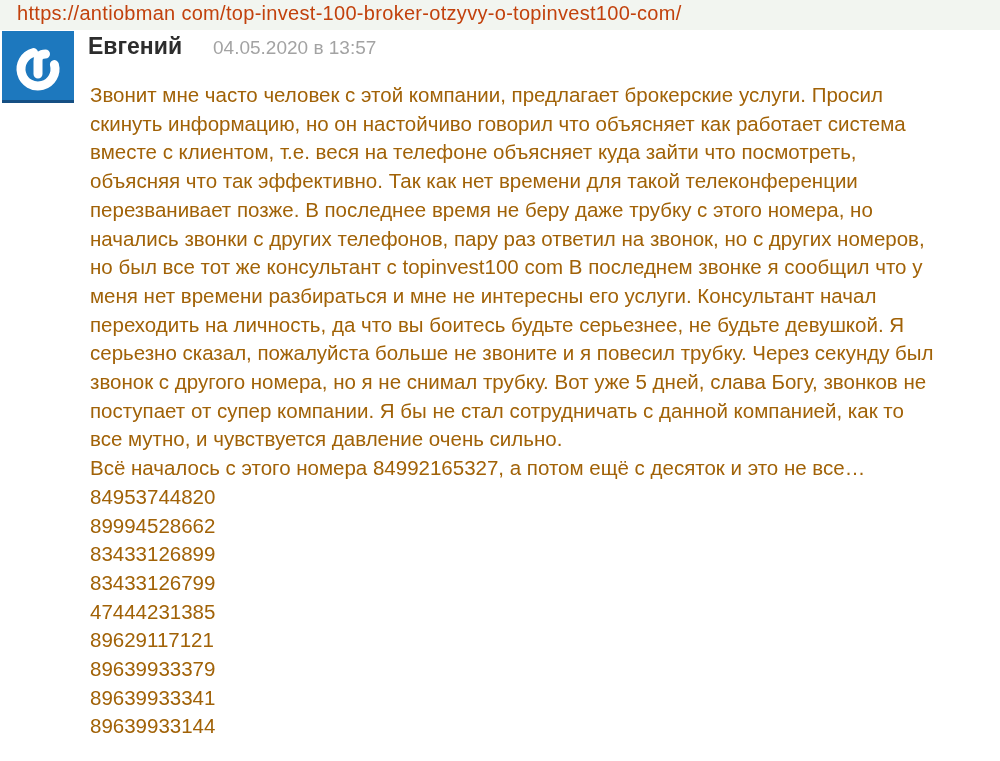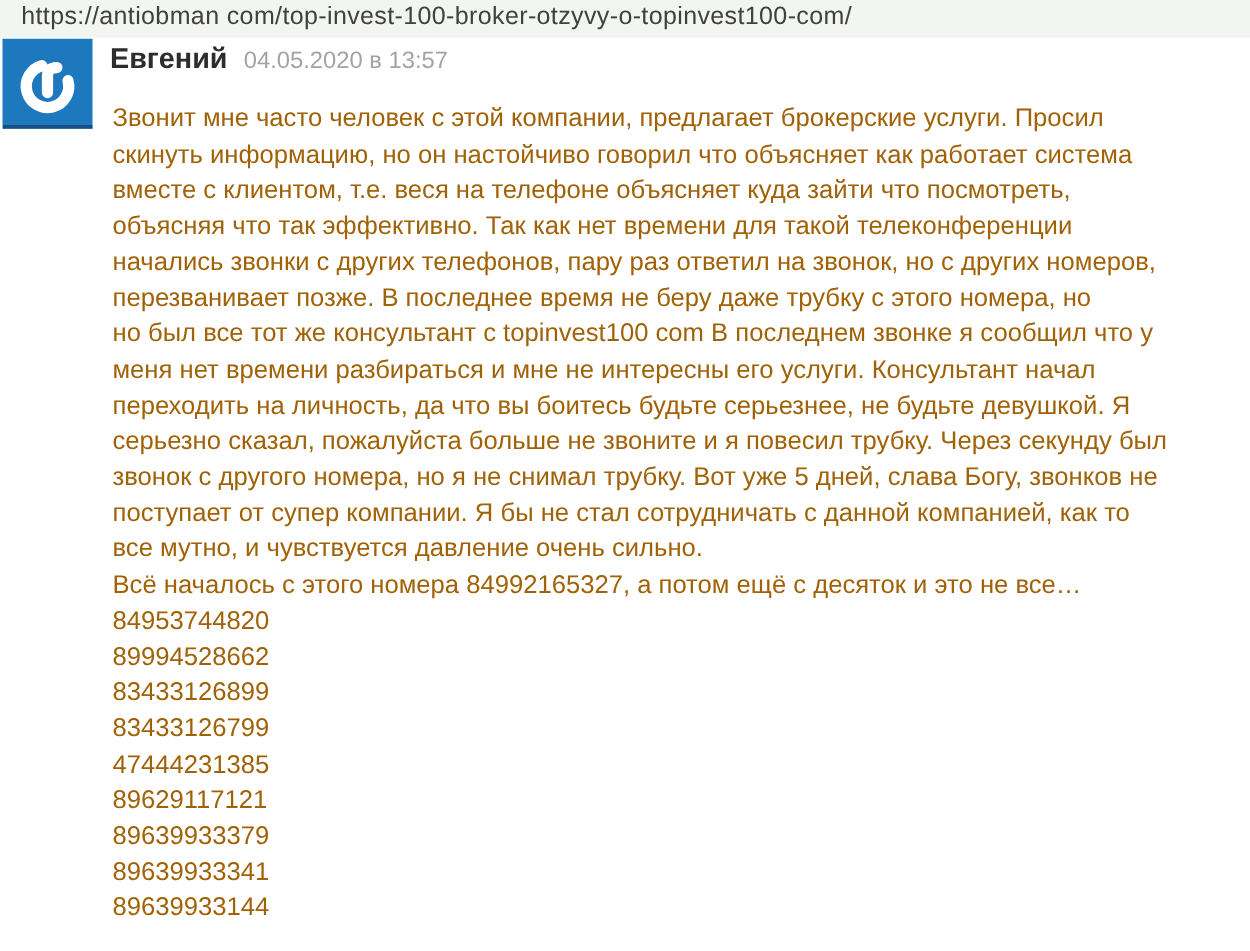--- a/index.html
+++ b/index.html
@@ -10,32 +10,32 @@
     overflow:hidden;
     font-family:"Liberation Sans","DejaVu Sans",sans-serif;
   }
   .page { position:absolute; inset:0; }
   .url-bar {
     position:absolute; top:0; left:0; width:1000px; height:30px;
     background:#f2f5f0;
   }
   .url-text {
     position:absolute; left:17px; top:2px;
-    font-size:20px; color:#404040; letter-spacing:0.3px;
+    font-size:20px; color:#c2410c; letter-spacing:0.3px;
     white-space:nowrap;
   }
   .avatar {
     position:absolute; left:2px; top:31px; width:72px; height:72px;
     background:#1d78be;
     box-shadow: inset 0 -3px 0 rgba(14,46,82,0.55);
   }
   .avatar svg { position:absolute; left:0; top:0; display:block; }
   .head {
     position:absolute; left:88px; top:33px;
-    display:flex; align-items:baseline; gap:13px;
+    display:flex; align-items:baseline; gap:31px;
   }
   .author { font-size:23px; font-weight:bold; color:#2d2d2d; }
   .date   { font-size:19px; color:#a3a3a3; }
   .body-text {
     position:absolute; left:90px; top:81px; width:910px;
   }
   .line {
     font-size:20.5px;
     line-height:28.7px;
     color:#a16207;
@@ -62,22 +62,22 @@
     <span class="author">Евгений</span>
     <span class="date">04.05.2020 в 13:57</span>
   </div>
 
   <div class="body-text">
     <div>
         <div class="line">Звонит мне часто человек с этой компании, предлагает брокерские услуги. Просил</div>
         <div class="line">скинуть информацию, но он настойчиво говорил что объясняет как работает система</div>
         <div class="line">вместе с клиентом, т.е. веся на телефоне объясняет куда зайти что посмотреть,</div>
         <div class="line">объясняя что так эффективно. Так как нет времени для такой телеконференции</div>
+        <div class="line">перезванивает позже. В последнее время не беру даже трубку с этого номера, но</div>
         <div class="line">начались звонки с других телефонов, пару раз ответил на звонок, но с других номеров,</div>
-        <div class="line">перезванивает позже. В последнее время не беру даже трубку с этого номера, но</div>
         <div class="line">но был все тот же консультант с topinvest100 com В последнем звонке я сообщил что у</div>
         <div class="line">меня нет времени разбираться и мне не интересны его услуги. Консультант начал</div>
         <div class="line">переходить на личность, да что вы боитесь будьте серьезнее, не будьте девушкой. Я</div>
         <div class="line">серьезно сказал, пожалуйста больше не звоните и я повесил трубку. Через секунду был</div>
         <div class="line">звонок с другого номера, но я не снимал трубку. Вот уже 5 дней, слава Богу, звонков не</div>
         <div class="line">поступает от супер компании. Я бы не стал сотрудничать с данной компанией, как то</div>
         <div class="line">все мутно, и чувствуется давление очень сильно.</div>
         <div class="line">Всё началось с этого номера 84992165327, а потом ещё с десяток и это не все…</div>
       </div>
     <div>

